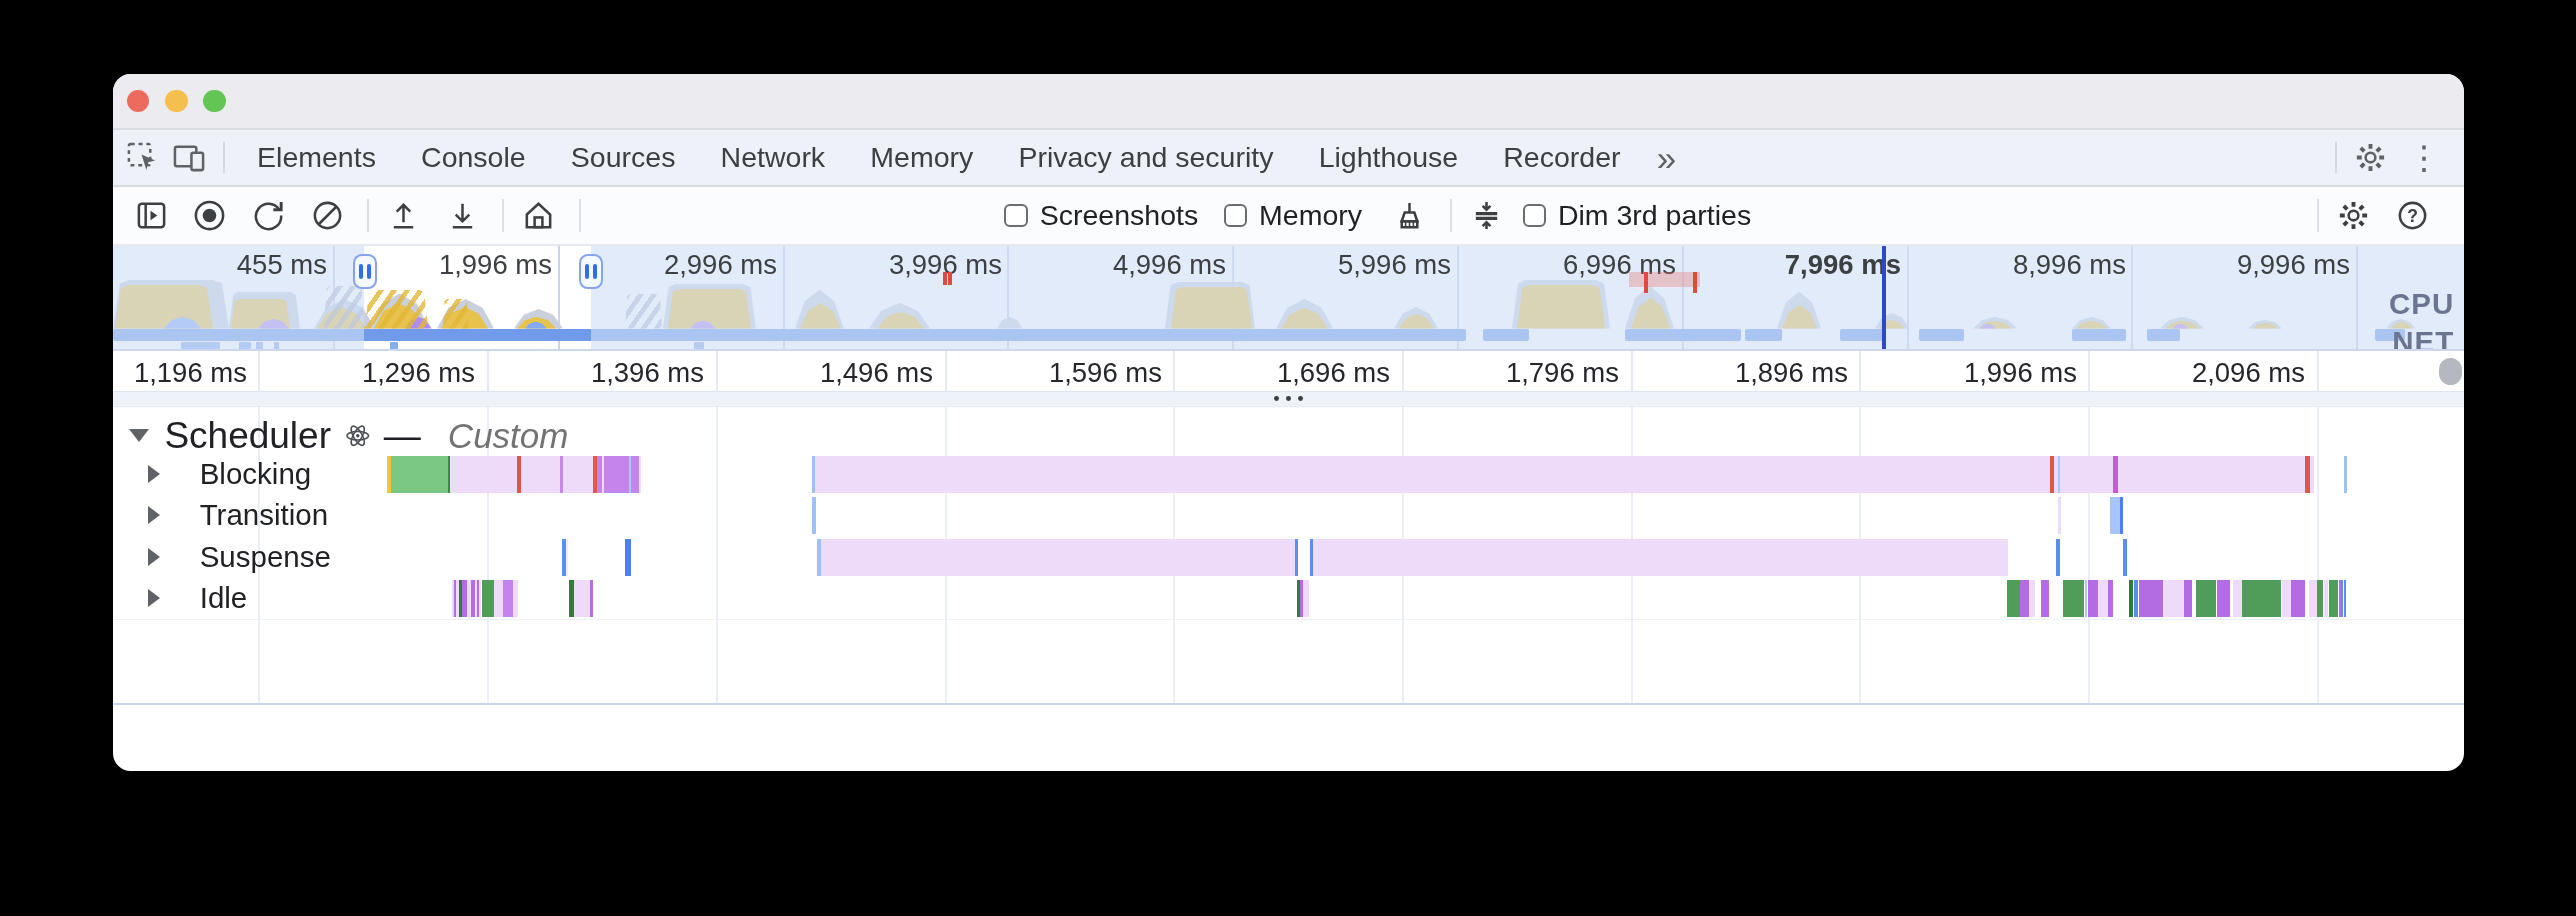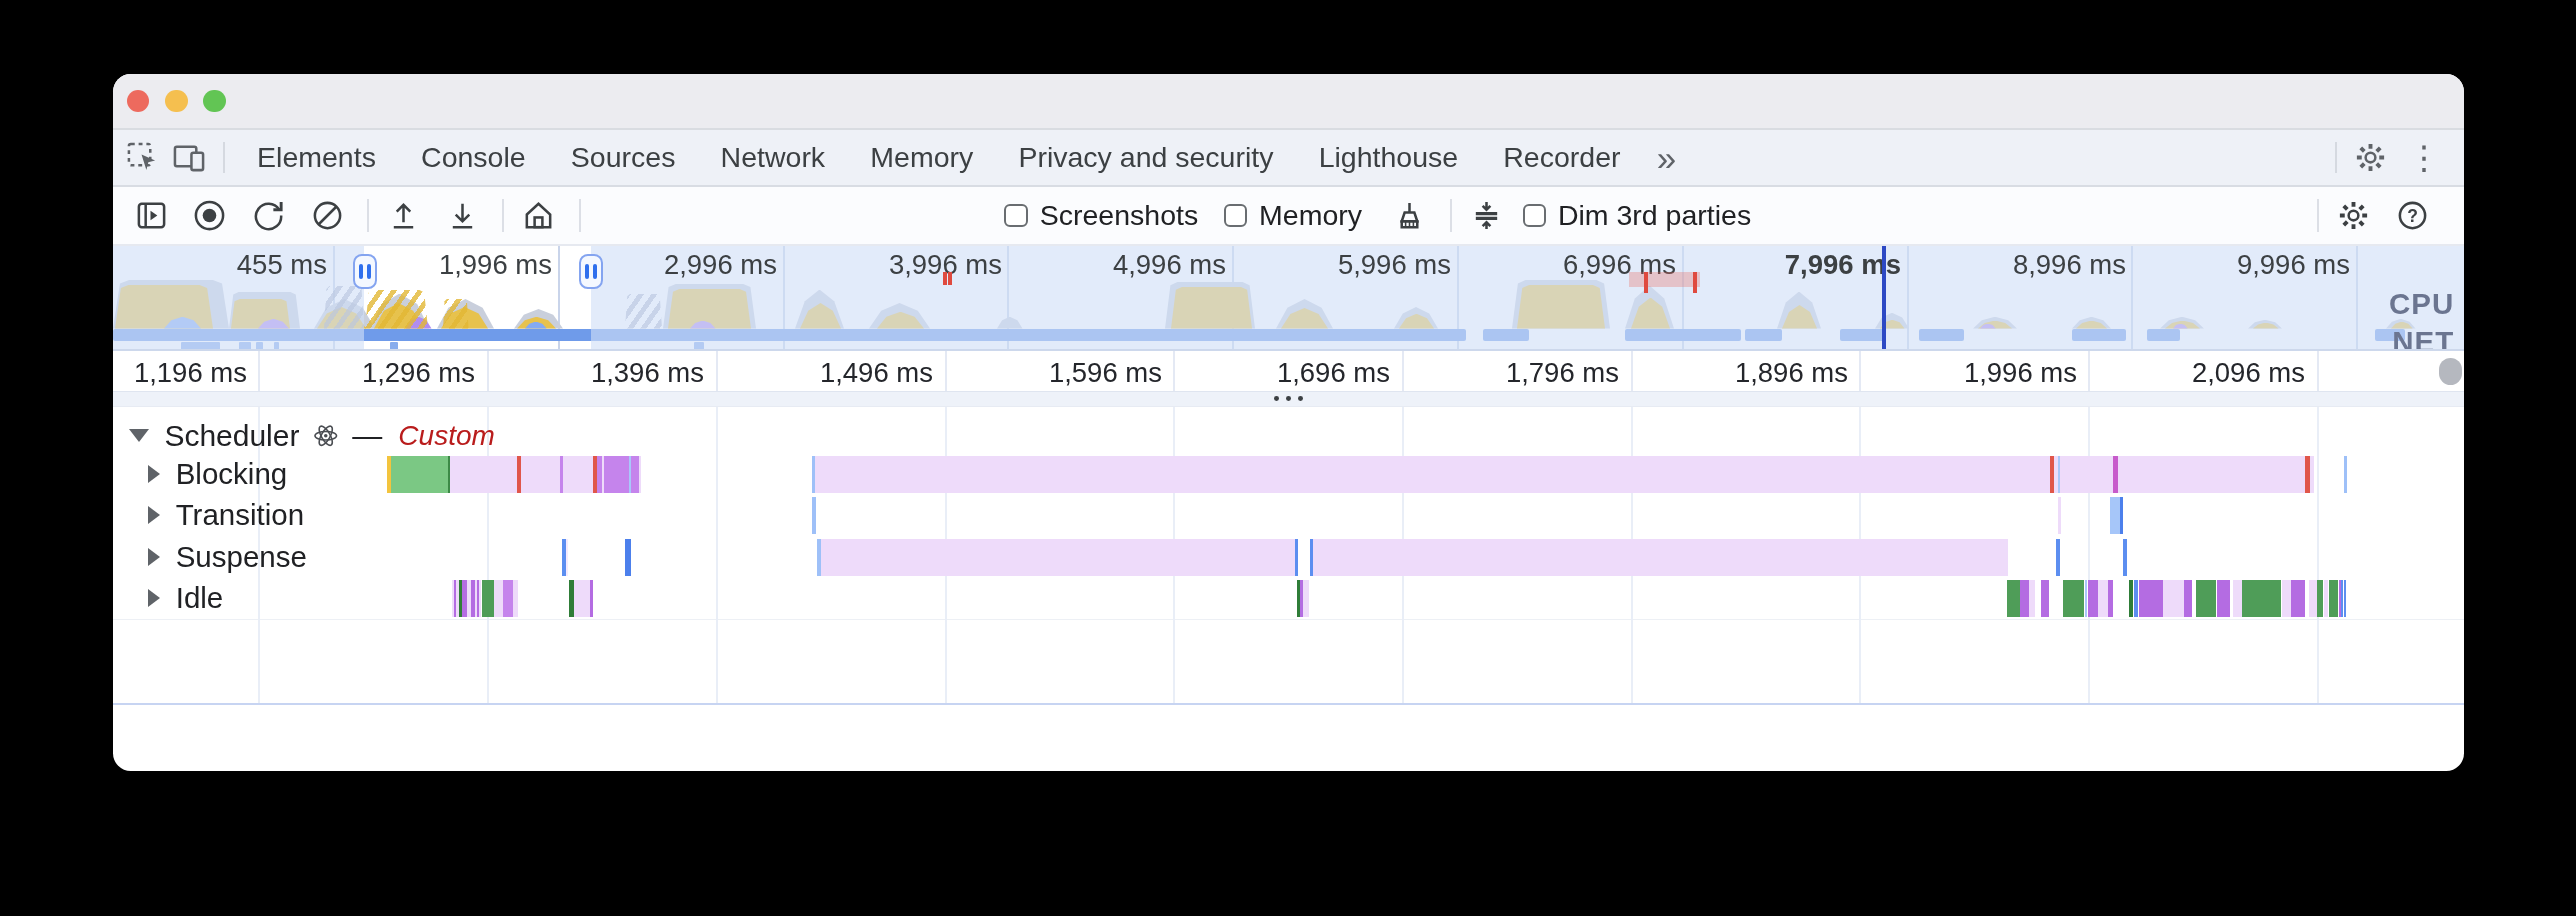--- a/index.html
+++ b/index.html
@@ -57,25 +57,25 @@
   
   .griprow{height:15.7px;background:#eef2f9;border-top:1px solid #dfe5f0;border-bottom:1px solid #e7ebf3;display:flex;align-items:center;justify-content:center;gap:6.9px;}
   .griprow i{width:4.9px;height:4.9px;border-radius:50%;background:#3c4043;display:block;}
   
   .flame{position:relative;height:296px;background:#fff;overflow:hidden;}
   .fgrid{position:absolute;top:0;bottom:0;width:2px;background:#e9eef7;}
   .fhl{position:absolute;left:0;right:0;top:212px;height:1px;background:#edf0f5;}
   .track-header{position:absolute;left:15.7px;top:13.7px;display:flex;align-items:center;height:31px;z-index:2;}
   .tri-down{width:0;height:0;border-left:10.8px solid transparent;border-right:10.8px solid transparent;border-top:13.7px solid #5f6368;margin-right:15.7px;}
   .tri-right{width:0;height:0;border-top:9.8px solid transparent;border-bottom:9.8px solid transparent;border-left:12.8px solid #5f6368;margin-right:15.7px;}
-  .track-title{font-size:30px;color:#202124;}
-  .track-sub{font-size:28px;color:#b91c1c;font-style:italic;margin-left:16px;}
+  .track-title{font-size:37px;color:#202124;}
+  .track-sub{font-size:35px;color:#737373;font-style:italic;margin-left:27px;}
   .atom{margin:0 3.9px 0 13.7px;display:grid;place-items:center;}
   .frow{position:absolute;left:0;right:0;height:37px;}
-  .frow-head{position:absolute;left:35px;top:0;height:100%;display:flex;align-items:center;z-index:2;}
+  .frow-head{position:absolute;left:35px;top:0;height:100%;display:flex;align-items:center;z-index:2;gap:24px;}
   .frow-label{font-size:29.5px;color:#202124;}
   .lane{position:absolute;left:0;right:0;top:0;height:37px;}
   .seg{position:absolute;top:0;height:37px;}
   .flame-sep{height:2px;background:#c7d4f2;}
 </style>
 </head>
 <body>
 
 <div id="window">
 

